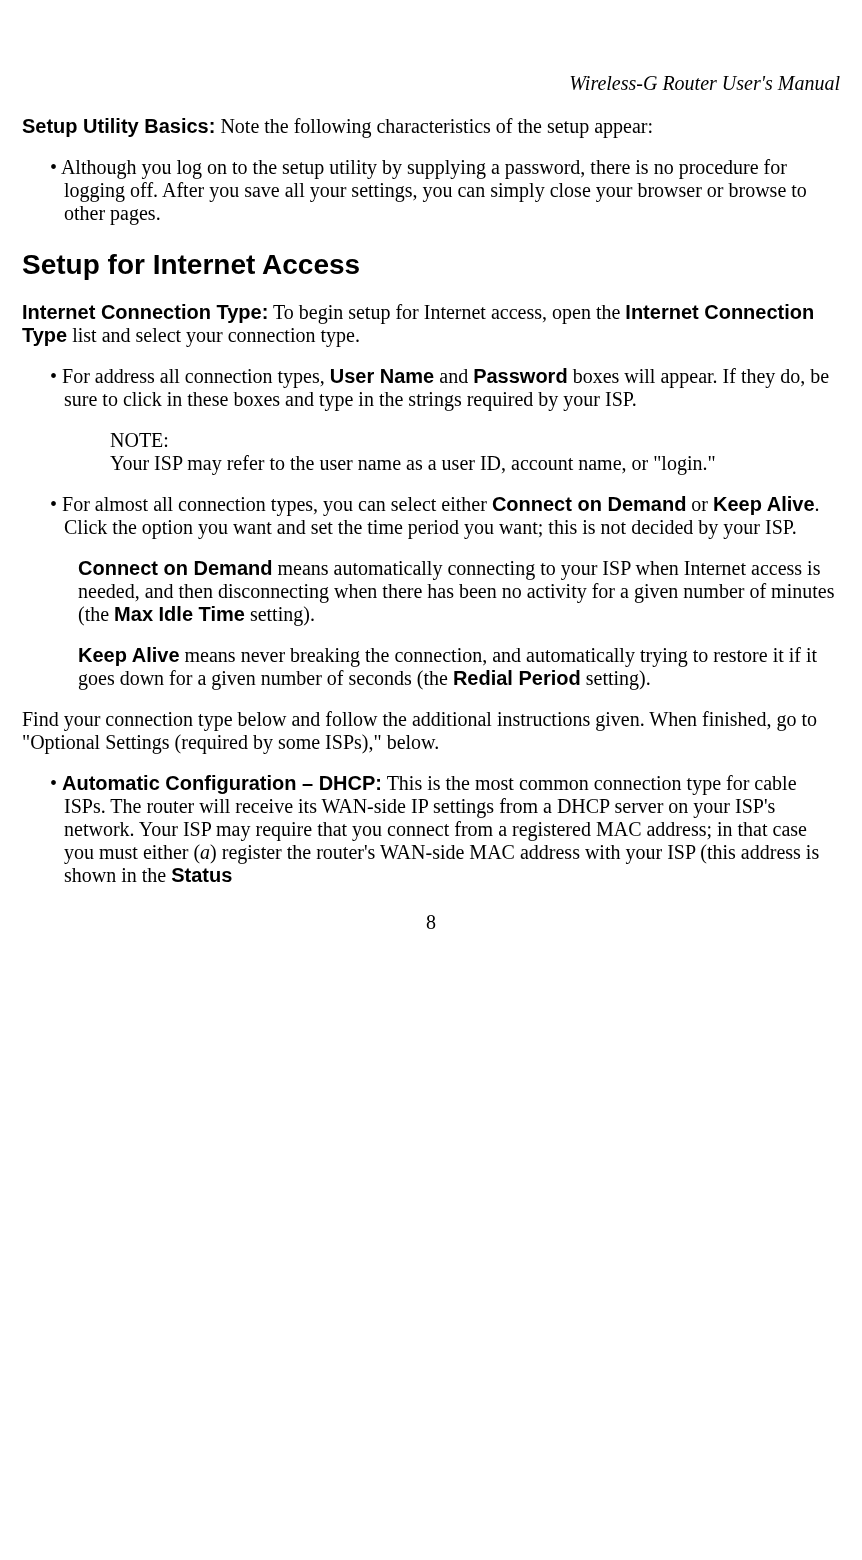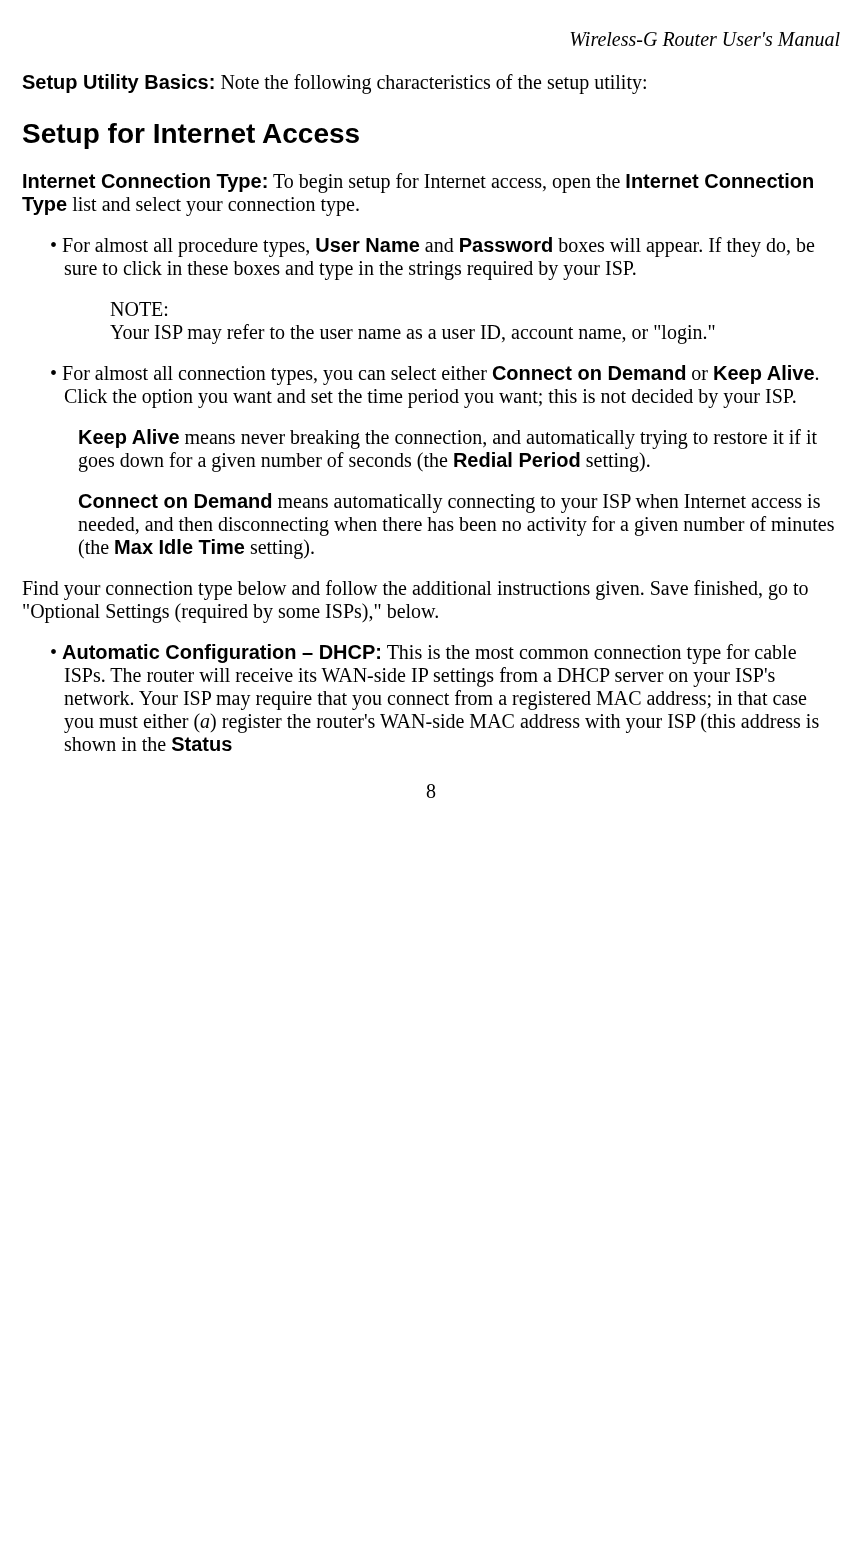--- a/index.html
+++ b/index.html
@@ -11,20 +11,21 @@
     margin: 0;
     padding: 28px 22px 20px 22px;
     width: 862px;
     box-sizing: border-box;
   }
   .header-title {
     font-style: italic;
     text-align: right;
     font-size: 20px;
     margin-bottom: 20px;
+    margin-top: 44px;
   }
   .intro {
     margin: 0 0 18px 0;
   }
   .intro .lead {
     font-family: Arial, Helvetica, sans-serif;
     font-weight: bold;
   }
   ul.bullets {
     list-style: none;
@@ -77,56 +78,59 @@
   .ital {
     font-style: italic;
   }
 </style>
 </head>
 <body>
 
 <div class="header-title">Wireless-G Router User's Manual</div>
 
 <p class="intro">
-  <span class="lead bold-sans">Setup Utility Basics:</span><span> Note the following characteristics of the setup utility:</span>
+  <span class="lead bold-sans">Setup Utility Basics:</span><span> Note the following characteristics of the setup appear:</span>
 </p>
 
 <ul class="bullets">
+  <li>
+    <span>Although you log on to the setup utility by supplying a password, there is no procedure for logging off. After you save all your settings, you can simply close your browser or browse to other pages.</span>
+  </li>
 </ul>
 
 <h2 class="section-heading">Setup for Internet Access</h2>
 
 <p class="intro">
   <span class="bold-sans">Internet Connection Type:</span><span> To begin setup for Internet access, open the </span><span class="bold-sans">Internet Connection Type</span><span> list and select your connection type.</span>
 </p>
 
 <ul class="bullets">
   <li>
-    <span>For almost all procedure types, </span><span class="bold-sans">User Name</span><span> and </span><span class="bold-sans">Password</span><span> boxes will appear. If they do, be sure to click in these boxes and type in the strings required by your ISP.</span>
+    <span>For address all connection types, </span><span class="bold-sans">User Name</span><span> and </span><span class="bold-sans">Password</span><span> boxes will appear. If they do, be sure to click in these boxes and type in the strings required by your ISP.</span>
 
     <div class="note-block">
       <div class="note-label">NOTE:</div>
       <div class="note-body">Your ISP may refer to the user name as a user ID, account name, or "login."</div>
     </div>
   </li>
 
   <li>
     <span>For almost all connection types, you can select either </span><span class="bold-sans">Connect on Demand</span><span> or </span><span class="bold-sans">Keep Alive</span><span>. Click the option you want and set the time period you want; this is not decided by your ISP.</span>
 
     <div class="subpara">
-      <span class="bold-sans">Keep Alive</span><span> means never breaking the connection, and automatically trying to restore it if it goes down for a given number of seconds (the </span><span class="bold-sans">Redial Period</span><span> setting).</span>
+      <span class="bold-sans">Connect on Demand</span><span> means automatically connecting to your ISP when Internet access is needed, and then disconnecting when there has been no activity for a given number of minutes (the </span><span class="bold-sans">Max Idle Time</span><span> setting).</span>
     </div>
 
     <div class="subpara">
-      <span class="bold-sans">Connect on Demand</span><span> means automatically connecting to your ISP when Internet access is needed, and then disconnecting when there has been no activity for a given number of minutes (the </span><span class="bold-sans">Max Idle Time</span><span> setting).</span>
+      <span class="bold-sans">Keep Alive</span><span> means never breaking the connection, and automatically trying to restore it if it goes down for a given number of seconds (the </span><span class="bold-sans">Redial Period</span><span> setting).</span>
     </div>
   </li>
 </ul>
 
-<p class="plain-para">Find your connection type below and follow the additional instructions given. Save finished, go to "Optional Settings (required by some ISPs)," below.</p>
+<p class="plain-para">Find your connection type below and follow the additional instructions given. When finished, go to "Optional Settings (required by some ISPs)," below.</p>
 
 <ul class="bullets">
   <li>
     <span class="bold-sans">Automatic Configuration – DHCP:</span><span> This is the most common connection type for cable ISPs. The router will receive its WAN-side IP settings from a DHCP server on your ISP's network. Your ISP may require that you connect from a registered MAC address; in that case you must either (</span><span class="ital">a</span><span>) register the router's WAN-side MAC address with your ISP (this address is shown in the </span><span class="bold-sans">Status</span>
   </li>
 </ul>
 
 <div class="page-number">8</div>
 
 </body></html>

